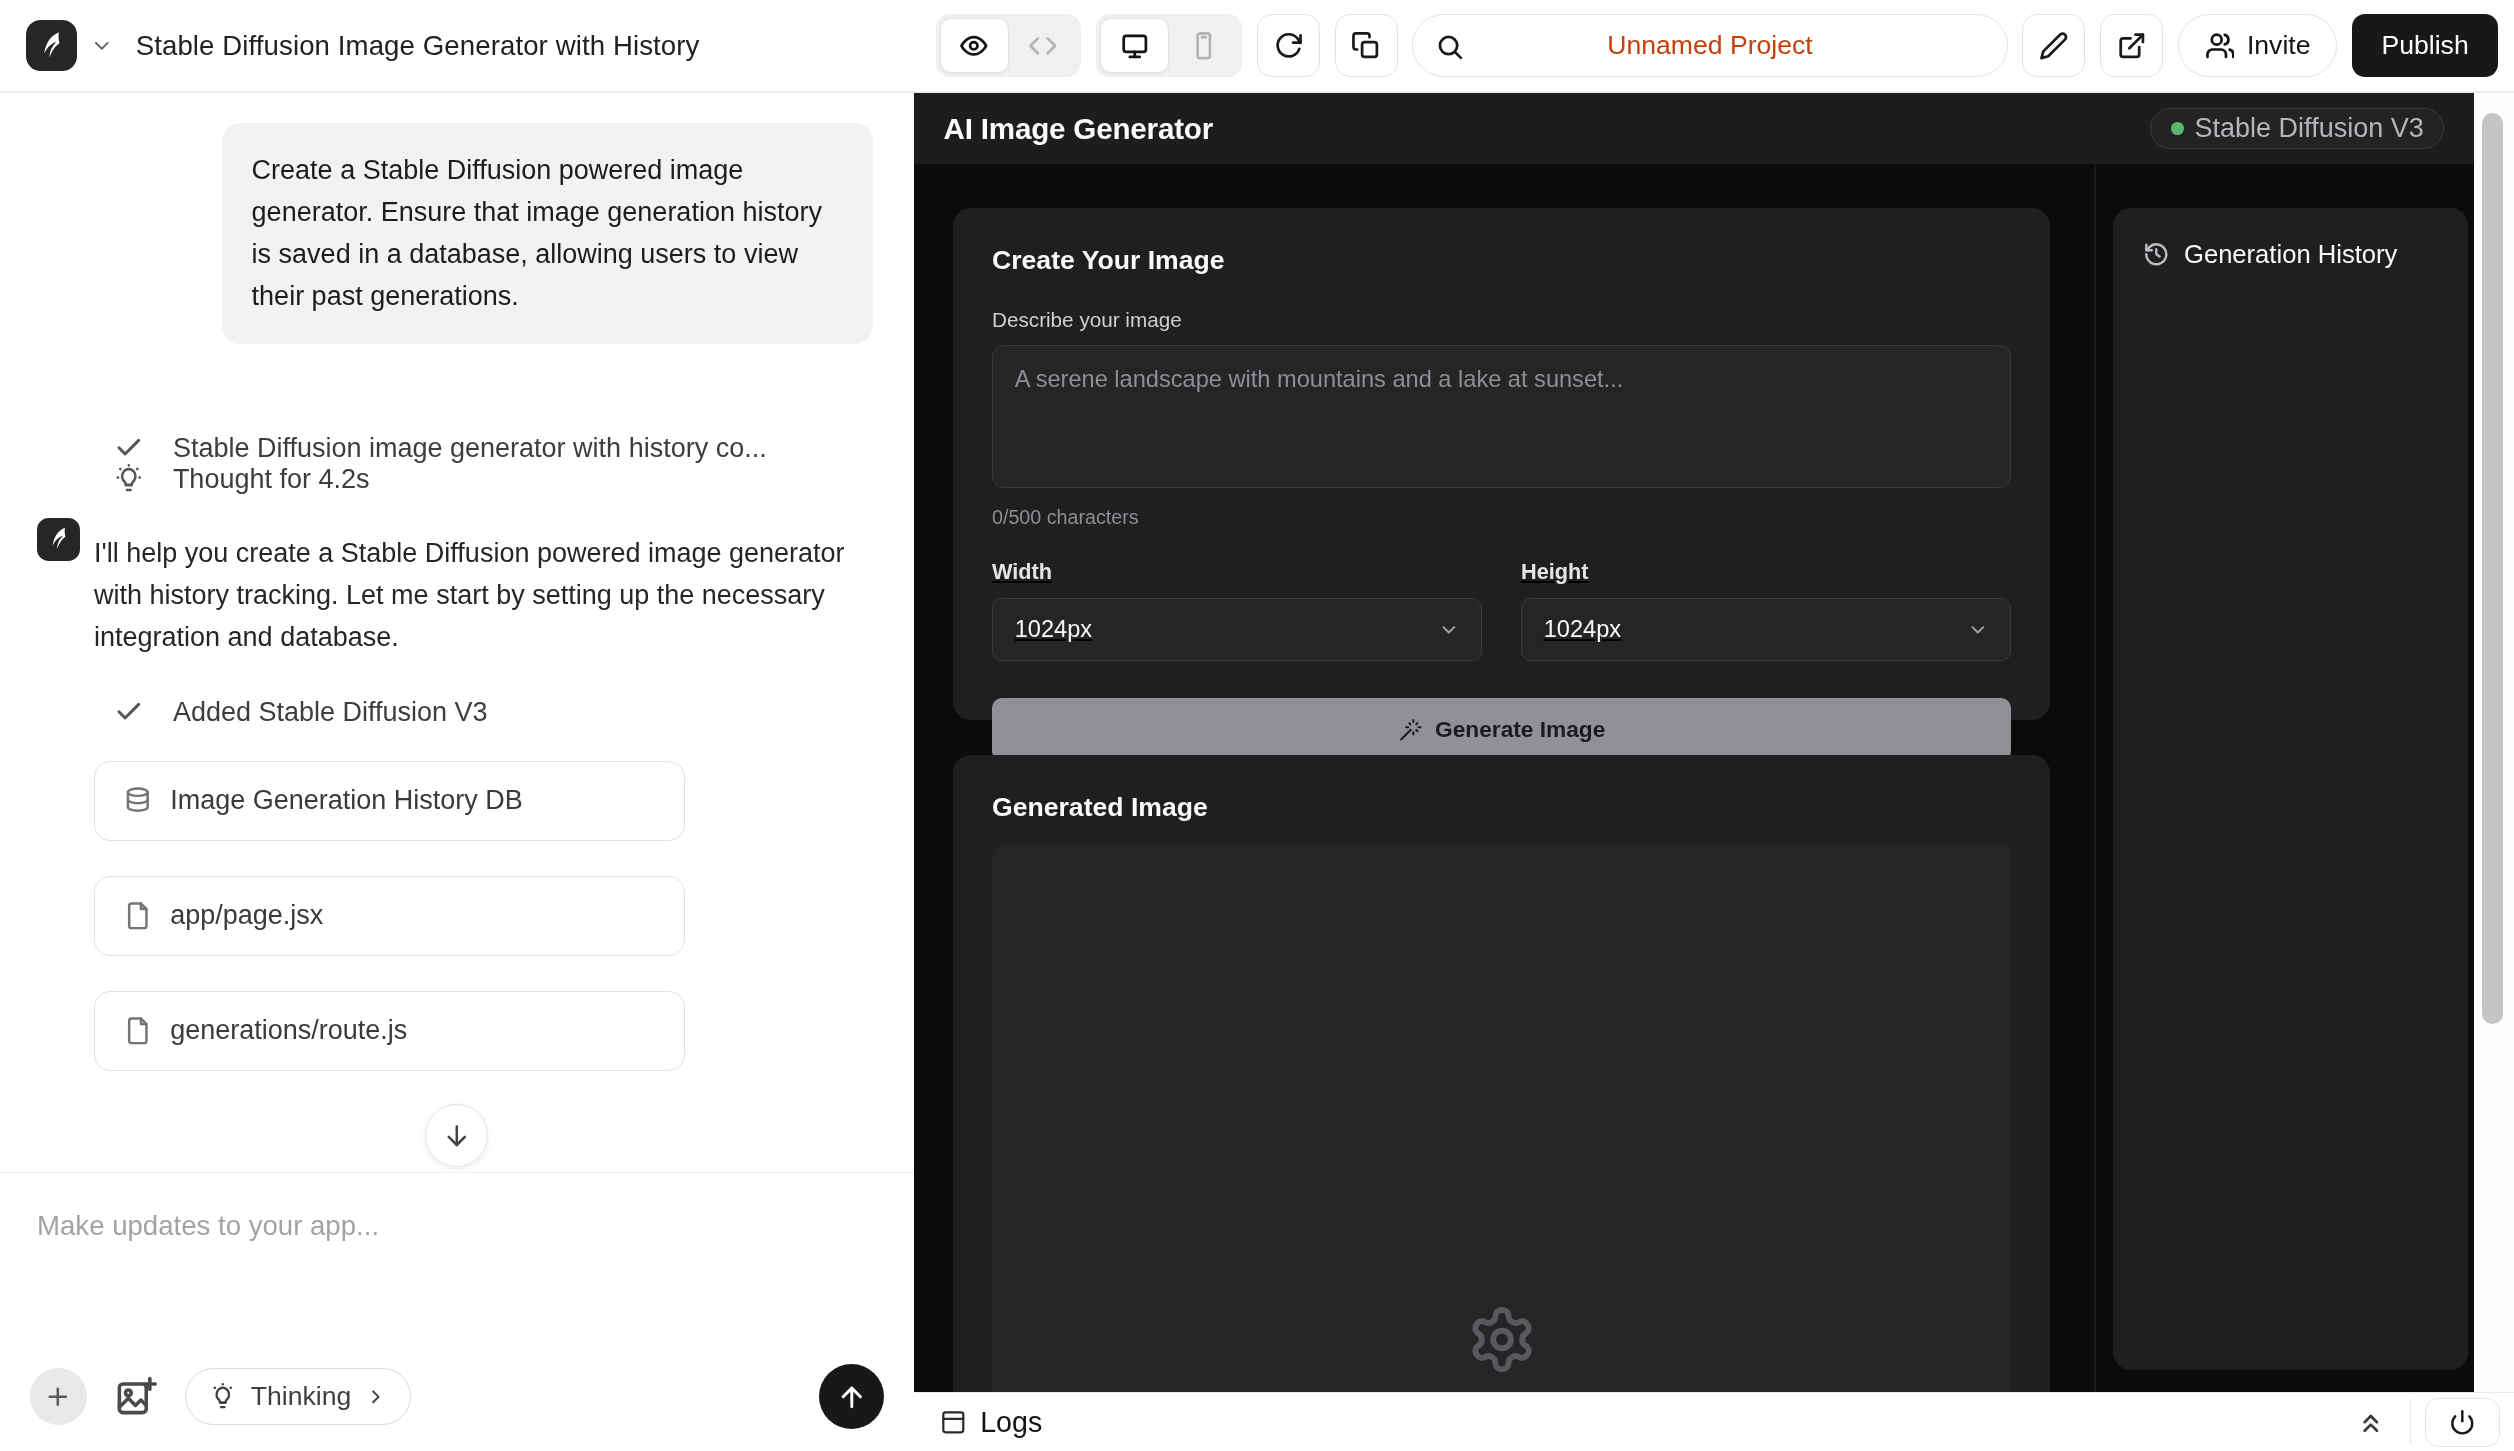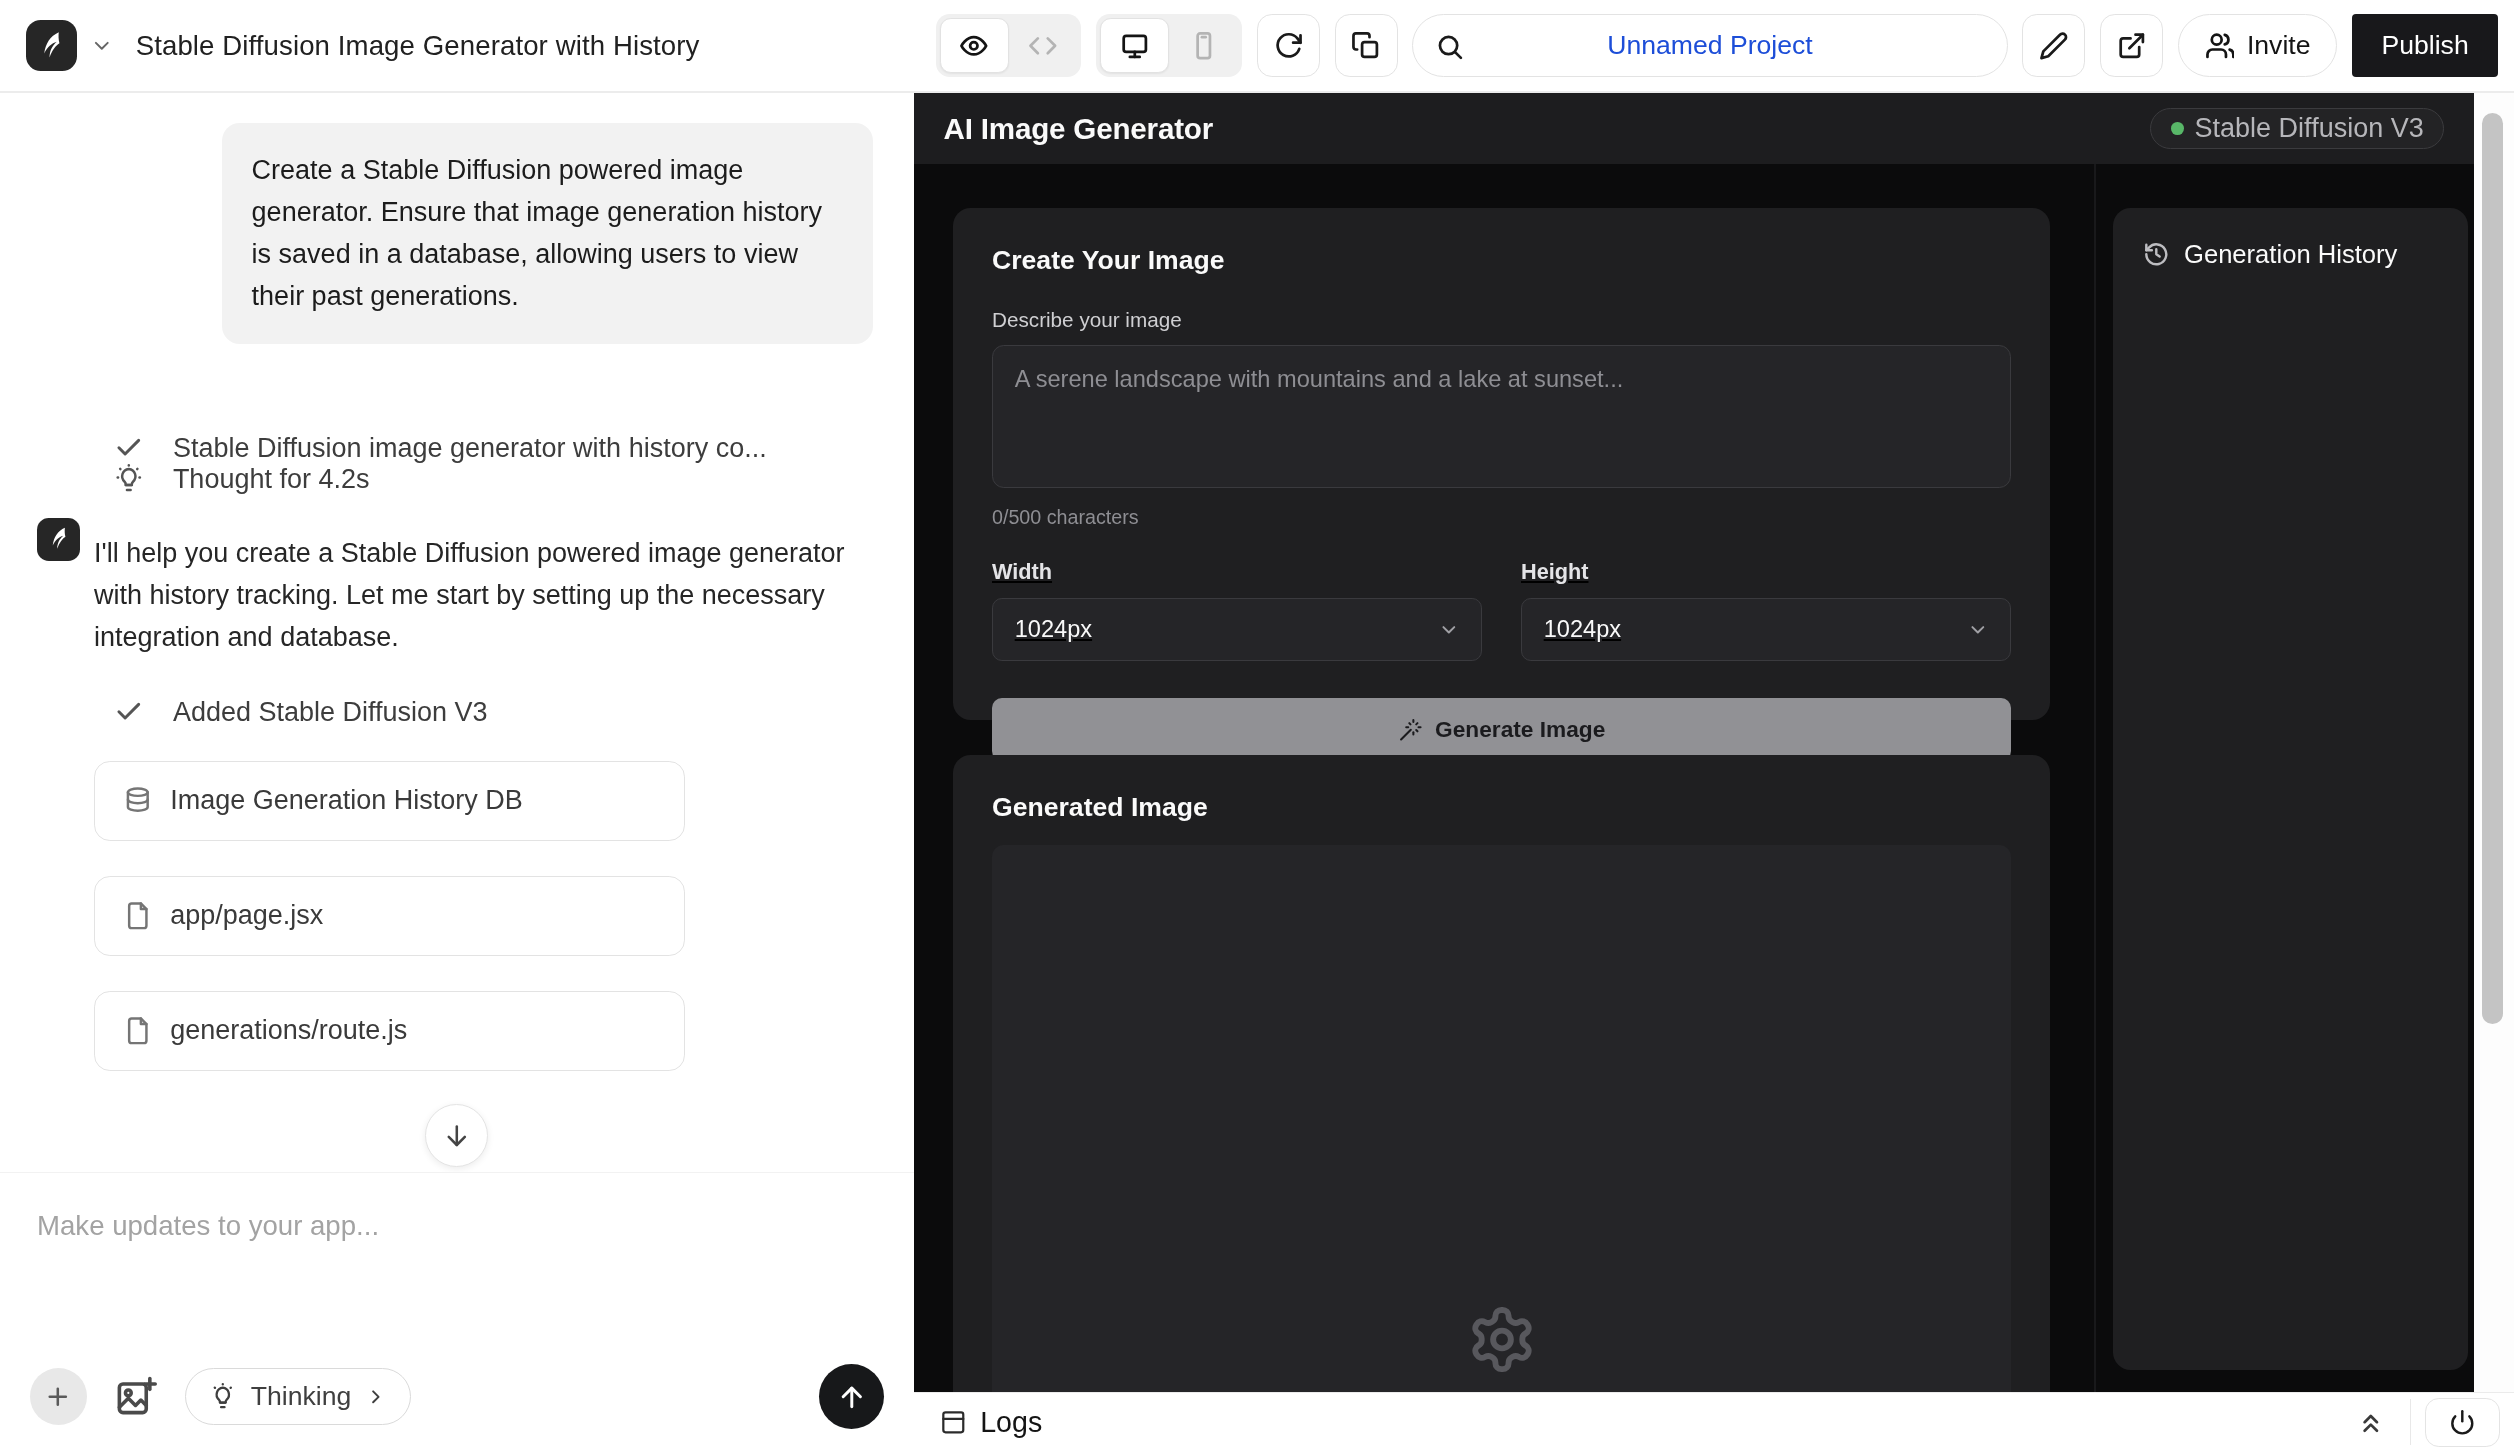--- a/index.html
+++ b/index.html
@@ -21,26 +21,26 @@
   .seg-btn { width:69px; height:55px; border-radius:10.8px; display:flex; align-items:center; justify-content:center; }
   .seg-btn.active { background:#fff; border:1.5px solid #e2e2e2; box-shadow:0 1px 2px rgba(0,0,0,.06); color:#141414; }
   .seg-btn.inactive { color:#b4b4b4; }
   .seg-btn .icon { width:29.6px; height:29.6px; }
   .tool-btn { width:63px; height:63px; border-radius:14.8px; border:1.5px solid #e3e3e3; background:#fff;
     display:flex; align-items:center; justify-content:center; color:#1a1a1a; }
   .tool-btn .icon { width:29.6px; height:29.6px; }
   .url-bar { flex:1; height:63px; border:1.5px solid #e3e3e3; border-radius:31.5px; position:relative;
     display:flex; align-items:center; justify-content:center; background:#fff; }
   .url-bar .icon { position:absolute; left:21.7px; top:16.7px; width:29.6px; height:29.6px; color:#1a1a1a; }
-  .url-text { font-size:26.6px; color:#1d4ed8; }
+  .url-text { font-size:26.6px; color:#c2410c; }
   .invite-btn { height:63px; border:1.5px solid #e3e3e3; border-radius:31.5px; background:#fff;
     display:flex; align-items:center; gap:12.8px; padding:0 25.6px; color:#141414; }
   .invite-btn .icon { width:29.6px; height:29.6px; }
   .invite-btn span { font-size:26.6px; }
-  .publish-btn { height:63px; border-radius:4px; background:#18181b; color:#fff; display:flex;
+  .publish-btn { height:63px; border-radius:13px; background:#18181b; color:#fff; display:flex;
     align-items:center; padding:0 29.6px; font-size:26.6px; font-weight:500; }
 
   
   .chat-pane { position:absolute; left:0; top:93px; width:914px; bottom:0; background:#fff; overflow:hidden; }
   .chat-scroll { position:absolute; inset:0 0 279px 0; overflow:hidden; padding:29.6px 0 0 0; }
   .user-bubble { margin:0 41px 0 222px; width:651px; background:#f2f2f2; border-radius:17.7px;
     padding:26.6px 29.6px; font-size:27px; line-height:42px; color:#1c1c1c; }
   .chat-content { position:relative; padding-left:94px; padding-right:67px; }
   .asst-avatar { position:absolute; left:37px; top:85px; width:43px; height:43px; border-radius:11.8px;
     background:#262626; display:flex; align-items:center; justify-content:center; }

